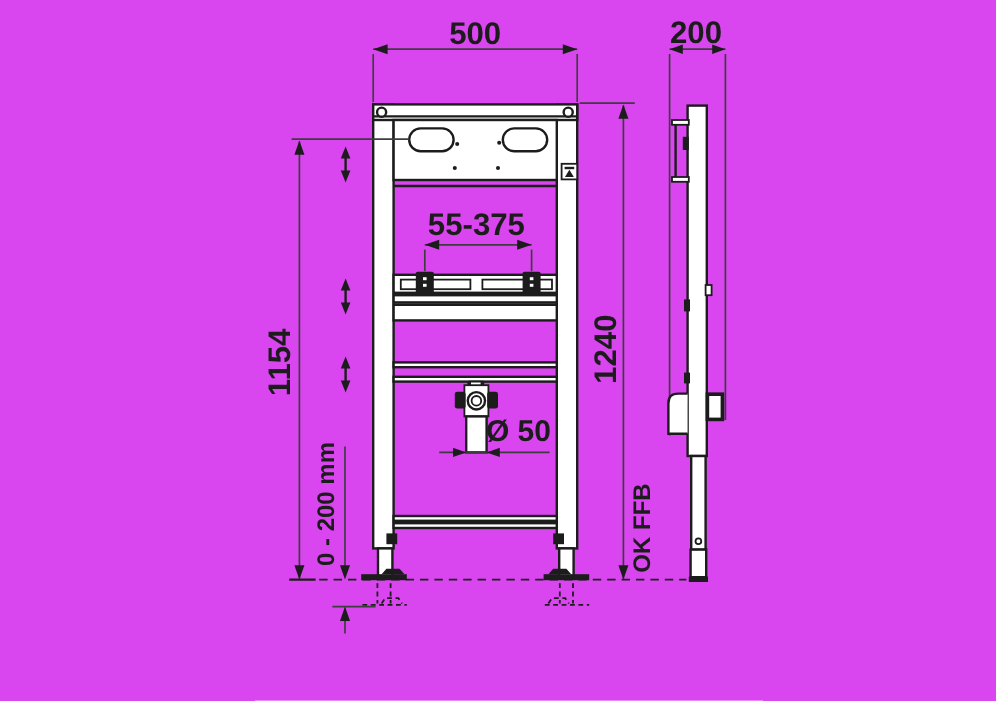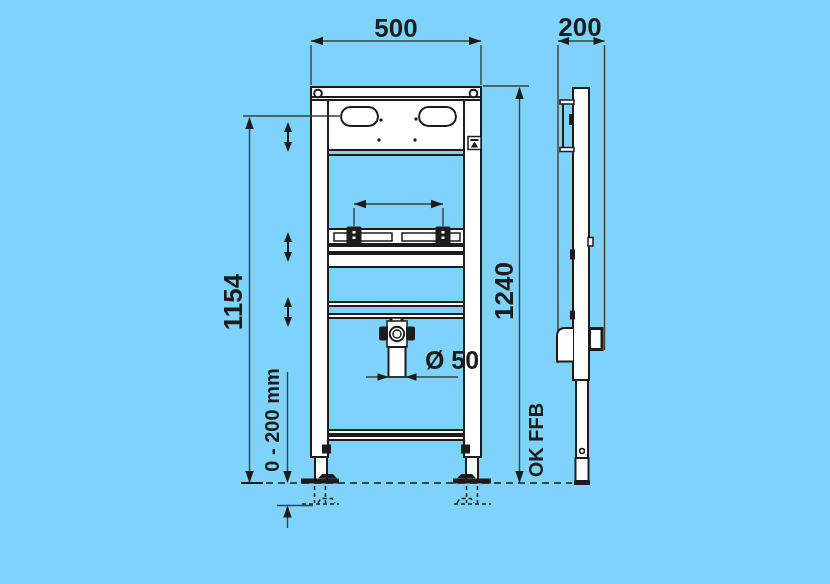--- a/index.html
+++ b/index.html
@@ -1,38 +1,38 @@
 <!DOCTYPE html>
 <html style="--line: #1c1c1c; --dim: #3d3d3d;"><head>
 <meta charset="utf-8">
 <style>
   :root{ --line:#1c1c1c; --dim:#3d3d3d; }
   html,body{ margin:0; padding:0; background:#fff; }
-  .canvas{ position:relative; width:830px; height:584px; background:#7dd3fc; overflow:hidden;
+  .canvas{ position:relative; width:830px; height:584px; background:#d946ef; overflow:hidden;
            font-family:"Liberation Sans", sans-serif; }
   svg{ position:absolute; left:0; top:0; }
 
   
   .s   { stroke:var(--line); stroke-width:2;   fill:none; }
   .sf  { stroke:var(--line); stroke-width:2;   fill:#fff; }
   .sf1 { stroke:var(--line); stroke-width:1.5; fill:#fff; }
   .sf3 { stroke:var(--line); stroke-width:3;   fill:#fff; }
   .blk { fill:var(--line); stroke:none; }
   .wht { fill:#fff; stroke:none; }
   .dim { stroke:var(--dim); stroke-width:1.4; fill:none; }
   .dsh { stroke:var(--line); stroke-width:1.6; fill:none; stroke-dasharray:7 5; }
   .dshs{ stroke:var(--line); stroke-width:1.5; fill:none; stroke-dasharray:4 3; }
   .tick{ stroke:var(--line); stroke-width:2; fill:none; }
 
   
   .lbl{ position:absolute; color:var(--line); font-weight:bold; white-space:nowrap;
         transform:translate(-50%,-50%); line-height:1; }
   .rot{ transform:translate(-50%,-50%) rotate(-90deg); }
   .f26{ font-size:26px; }
-  .f25{ font-size:25px;margin-left:20px; }
+  .f25{ font-size:25px; }
   .f20{ font-size:20px; }
 </style>
 </head>
 <body style="background: rgb(255, 255, 255);">
 
 <div class="canvas">
 
   <svg width="830" height="584" viewBox="0 0 830 584">
 
     <g>
@@ -218,19 +218,20 @@
     </g>
     <g>
       <line class="s" x1="288" y1="306" x2="288" y2="318" stroke-width="2.5"></line>
       <polygon class="blk" points="288,297 284,307 292,307"></polygon>
       <polygon class="blk" points="288,327 284,317 292,317"></polygon>
     </g>
   </svg>
 
   <div class="lbl f26" style="left:396px; top:28px;">500</div>
   <div class="lbl f26" style="left:580px; top:27px;">200</div>
+  <div class="lbl f26" style="left:397px; top:187px;">55-375</div>
   <div class="lbl f25" style="left:432px; top:360px;">Ø 50</div>
   <div class="lbl rot f26" style="left:233px; top:302px;">1154</div>
   <div class="lbl rot f26" style="left:504px; top:291px;">1240</div>
   <div class="lbl rot f20" style="left:272px; top:420px;">0 - 200 mm</div>
   <div class="lbl rot f20" style="left:536px; top:440px;">OK FFB</div>
 
 </div>
 
 </body></html>

